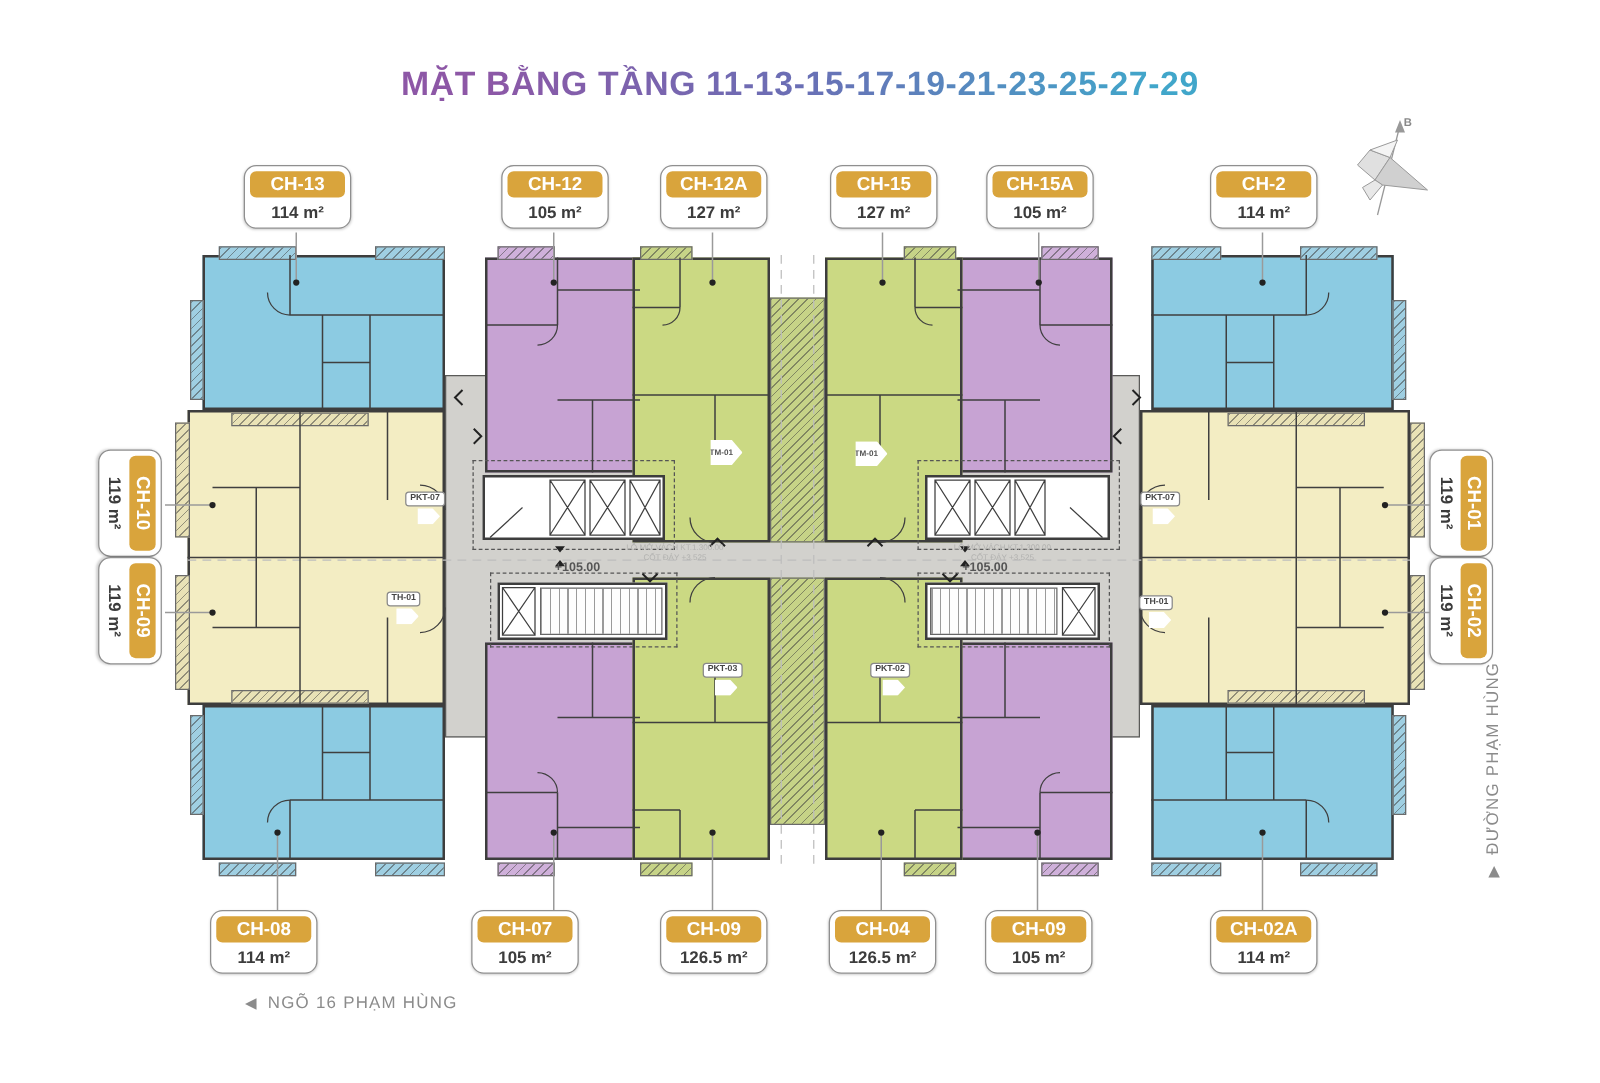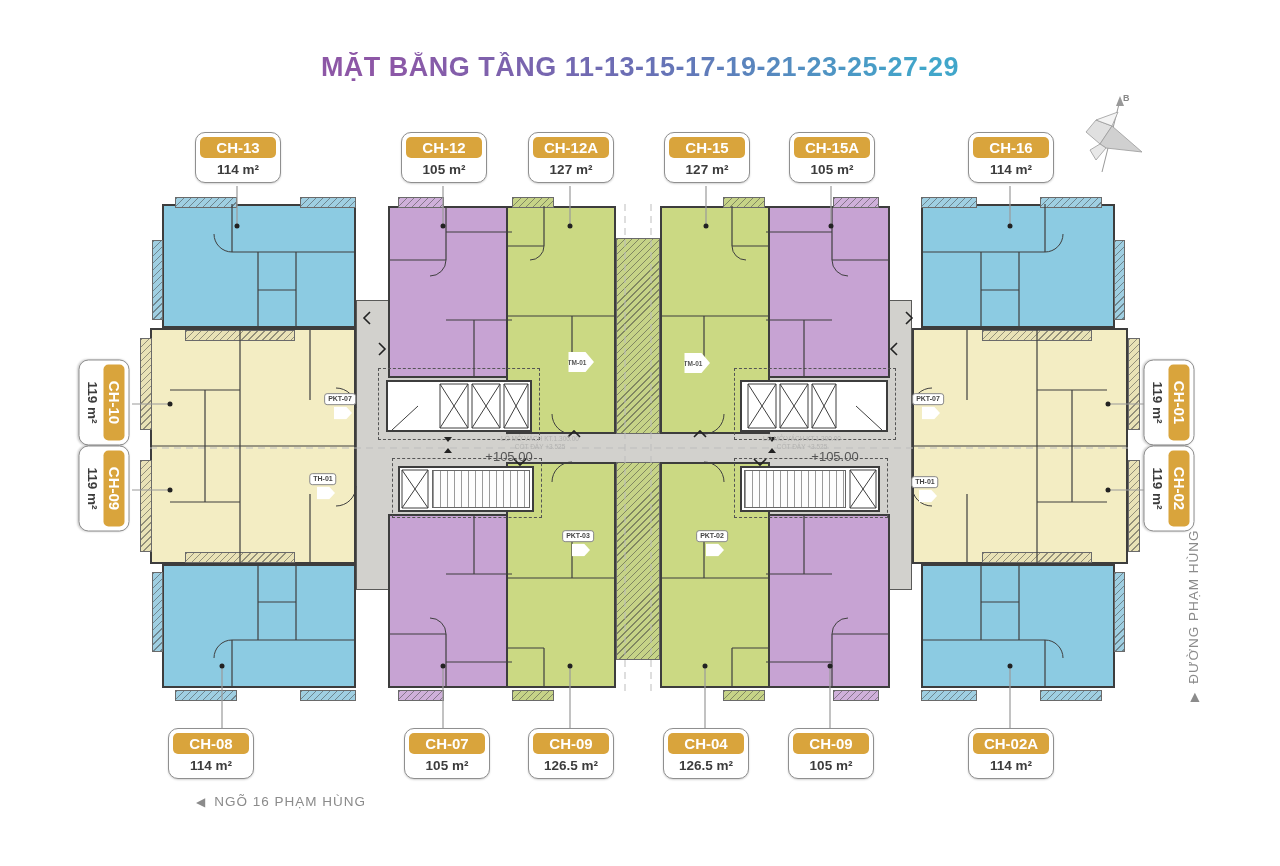--- a/index.html
+++ b/index.html
@@ -28,21 +28,21 @@
                font-weight:bold;font-size:15px;line-height:21px;}
   .label .area{font-size:13.5px;font-weight:bold;color:#3c3c3c;line-height:24px;}
   .rot{transform:rotate(90deg);}
   .badge{position:absolute;transform:translate(-50%,-50%);background:#fff;border:1px solid #888;
          border-radius:3px;font-size:7px;font-weight:bold;color:#444;padding:1px 3px;
          line-height:1.1;white-space:nowrap;z-index:6;}
   .hex{position:absolute;transform:translate(-50%,-50%);background:#fff;width:34px;height:20px;
        clip-path:polygon(25% 0,75% 0,100% 50%,75% 100%,25% 100%);font-size:6.5px;font-weight:bold;
        color:#555;display:flex;align-items:center;justify-content:center;z-index:6;}
   .hex-s{width:24px;height:13px;}
-  .level{position:absolute;transform:translate(-50%,0);font-size:13px;font-weight:normal;color:#555;z-index:6;margin-left:47px;}
+  .level{position:absolute;transform:translate(-50%,0);font-size:10px;font-weight:bold;color:#555;z-index:6;}
   .fineprint{position:absolute;transform:translate(-50%,0);font-size:6.5px;color:#b2b2b0;
              text-align:center;line-height:1.25;white-space:nowrap;z-index:6;}
   .street-b{position:absolute;left:196px;top:794px;font-size:13.5px;color:#8b8b8b;letter-spacing:1px;}
   .street-r{position:absolute;left:1186px;top:702px;font-size:13.5px;color:#8b8b8b;letter-spacing:1px;
             white-space:nowrap;transform:rotate(-90deg);transform-origin:top left;}
   .street-b .arr,.street-r .arr{font-size:12px;margin-right:8px;}
   .compass-b{position:absolute;left:1123px;top:93px;font-size:9px;color:#888;font-weight:bold;}
   svg.overlay{position:absolute;left:0;top:0;z-index:5;pointer-events:none;}
 </style>
 </head>
@@ -238,29 +238,29 @@
 </div>
 <div class="label" style="left:664px;top:132px">
   <div class="pill">CH-15</div>
   <div class="area">127 m²</div>
 </div>
 <div class="label" style="left:789px;top:132px">
   <div class="pill">CH-15A</div>
   <div class="area">105 m²</div>
 </div>
 <div class="label" style="left:968px;top:132px">
-  <div class="pill">CH-16</div>
+  <div class="pill">CH-2</div>
   <div class="area">114 m²</div>
 </div>
 
 <div class="label" style="left:168px;top:728px">
   <div class="pill">CH-08</div>
   <div class="area">114 m²</div>
 </div>
-<div class="label" style="left:404px;top:728px">
+<div class="label" style="left:377px;top:728px">
   <div class="pill">CH-07</div>
   <div class="area">105 m²</div>
 </div>
 <div class="label" style="left:528px;top:728px">
   <div class="pill">CH-09</div>
   <div class="area">126.5 m²</div>
 </div>
 <div class="label" style="left:663px;top:728px">
   <div class="pill">CH-04</div>
   <div class="area">126.5 m²</div>

